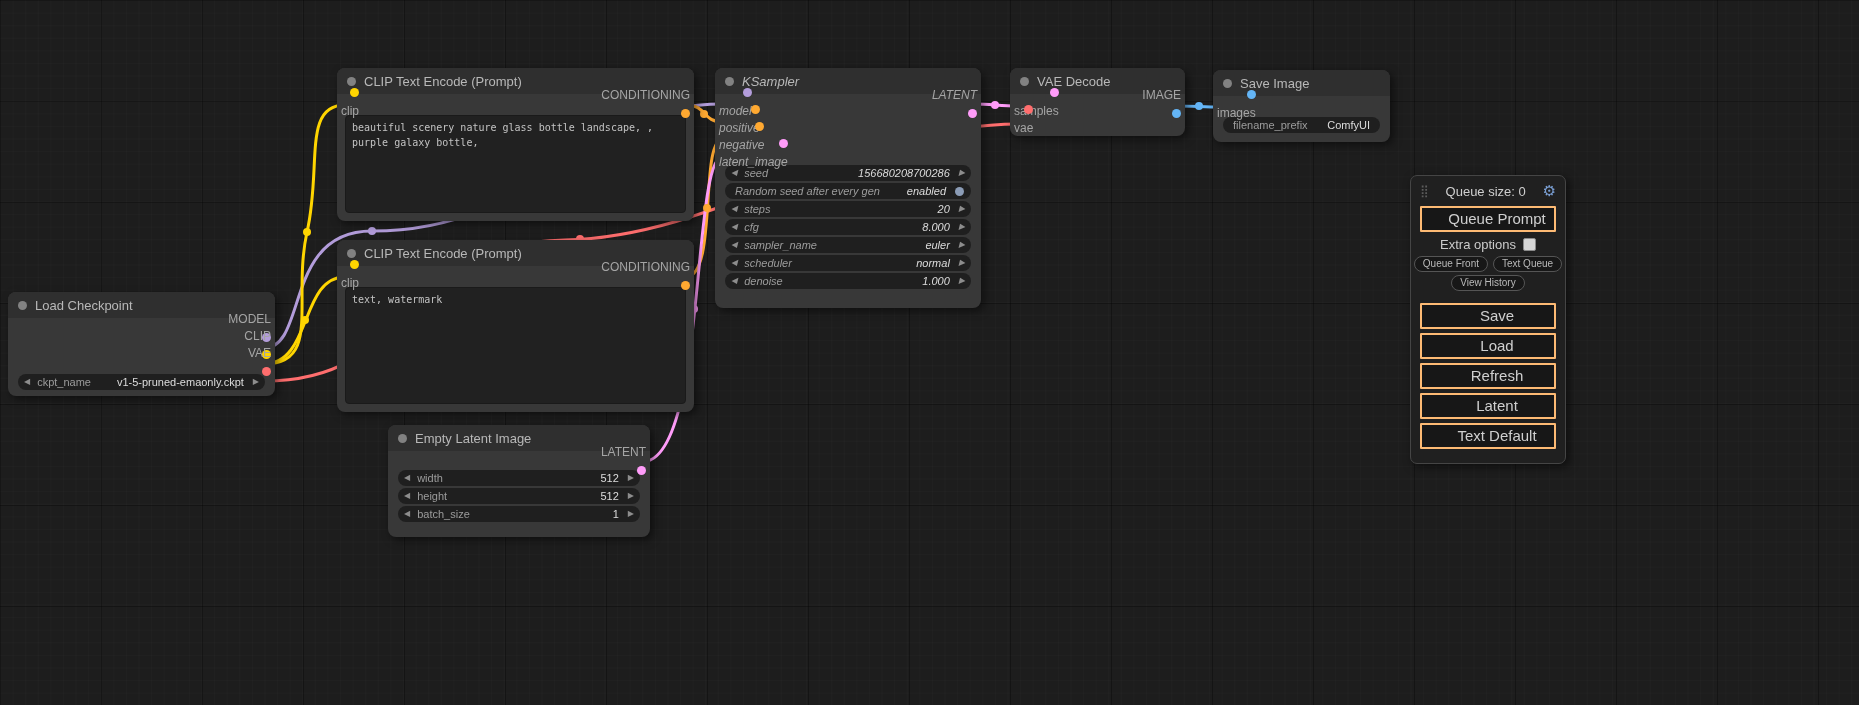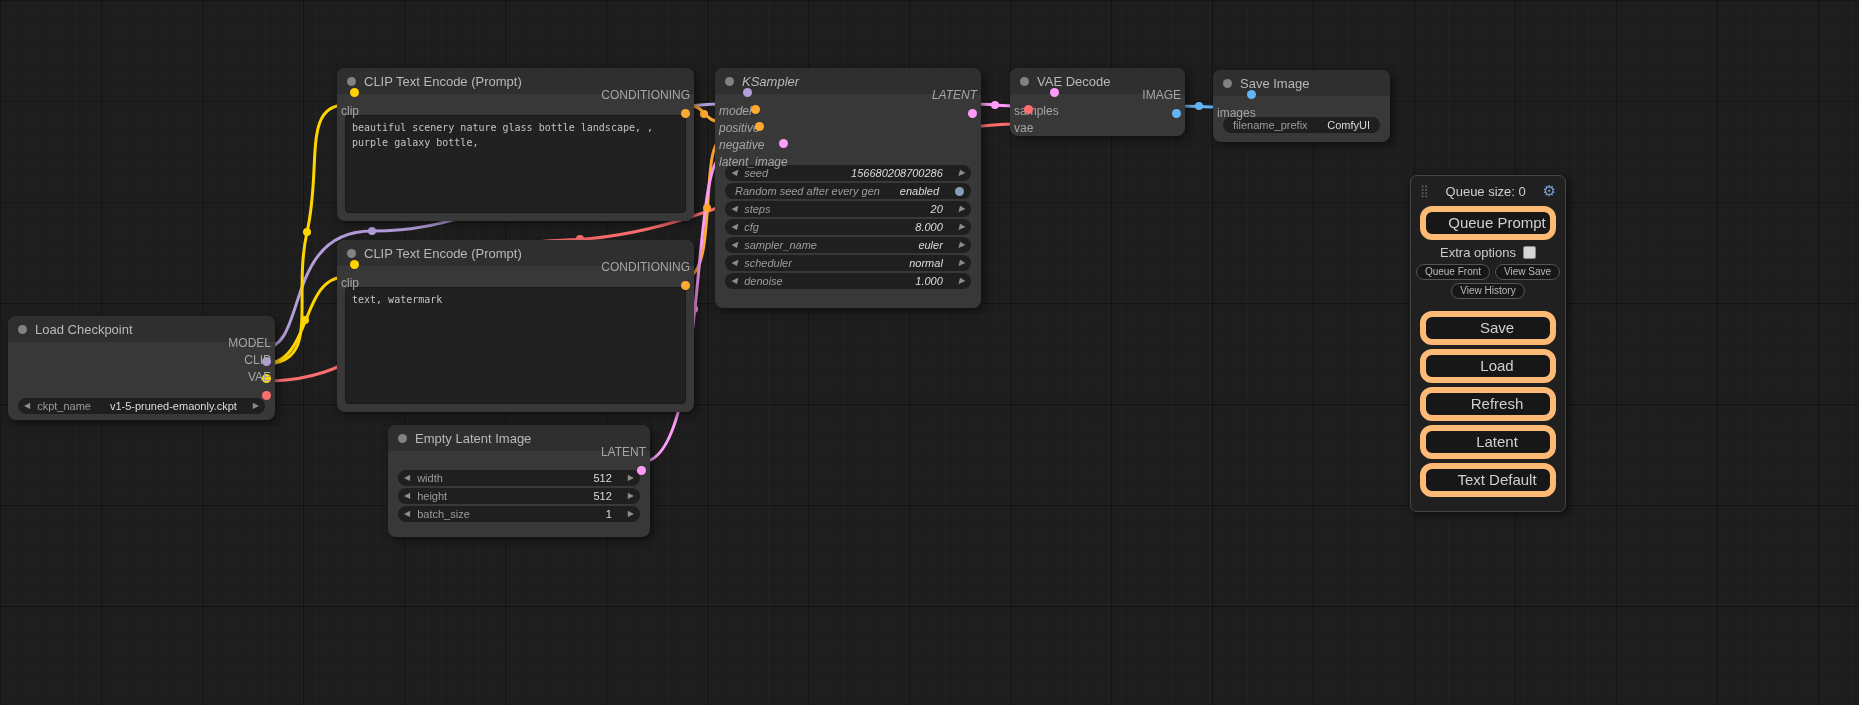--- a/index.html
+++ b/index.html
@@ -36,36 +36,36 @@
     color:#c3c3c3;font:10px/1.5 "DejaVu Sans Mono",monospace;
     padding:4px 6px;resize:none;outline:none;overflow:hidden;
   }
   .widget{
     height:16px;margin:2px 10px;background:#1f1f1f;border-radius:8px;
     display:flex;align-items:center;font-size:11px;padding:0 6px;box-sizing:border-box;
   }
   .arrow{color:#8d8d8d;font-size:8px;line-height:1;flex:none;cursor:pointer;}
   .wname{color:#9c9c9c;margin:0 auto 0 7px;white-space:nowrap;}
   .wname.noarrow{margin-left:4px;}
-  .wvalue{color:#dcdcdc;margin-right:16px;white-space:nowrap;}
+  .wvalue{color:#dcdcdc;margin-right:9px;white-space:nowrap;}
   .wvalue.end{margin-right:4px;}
   .toggle-dot{width:9px;height:9px;border-radius:50%;flex:none;margin-right:1px;}
   
   .menu{
     position:absolute;left:1410px;top:175px;width:156px;z-index:3;
     background:#202020;border:1px solid #454545;border-radius:7px;
     box-shadow:3px 3px 10px rgba(0,0,0,.55);box-sizing:border-box;
     padding:4px 9px 10px 9px;
   }
   .menu-header{display:flex;align-items:center;justify-content:space-between;height:22px;color:#cfcfcf;font-size:13px;}
   .drag-handle{color:#5c5c5c;font-size:12px;cursor:move;}
   .gear{font-size:15px;cursor:pointer;}
   .btn{
     display:block;width:100%;box-sizing:border-box;background:#171717;
-    border:6px solid #fdba74;border-radius:12px;color:#cfcfcf;
+    border:2px solid #fdba74;border-radius:1px;color:#cfcfcf;
     font-family:"Liberation Sans",sans-serif;font-size:15px;text-align:center;
     padding:2px 0 3px 18px;margin:4px 0;cursor:pointer;
   }
   .extra-row{display:flex;align-items:center;justify-content:center;gap:7px;color:#cbcbcb;font-size:13px;margin:5px 0 4px 0;}
   .checkbox{width:11px;height:11px;background:#d6d6d6;border:1px solid #8a8a8a;border-radius:2px;flex:none;cursor:pointer;}
   .sm-row{display:flex;justify-content:center;gap:5px;margin:3px 0;}
   .btn-sm{
     background:#171717;border:1px solid #555;border-radius:8px;color:#b9b9b9;
     font-family:"Liberation Sans",sans-serif;font-size:10px;padding:1px 8px 2px 8px;cursor:pointer;white-space:nowrap;
   }
@@ -89,21 +89,21 @@
     <circle cx="307" cy="232" r="4" fill="#FFD500"></circle>
     <circle cx="305" cy="320" r="4" fill="#FFD500"></circle>
     <circle cx="580" cy="239" r="4" fill="#FF6E6E"></circle>
     <circle cx="704" cy="114" r="4" fill="#FFA931"></circle>
     <circle cx="707" cy="208" r="4" fill="#FFA931"></circle>
     <circle cx="694" cy="309" r="4" fill="#FF9CF9"></circle>
     <circle cx="995" cy="105" r="4" fill="#FF9CF9"></circle>
     <circle cx="1199" cy="106" r="4" fill="#64B5F6"></circle>
   </svg>
 
-  <div class="node" style="left:8px;top:316px;width:267px;height:104px;">
+  <div class="node" style="left:8px;top:292px;width:267px;height:104px;">
     <div class="node-title">
       <span class="tdot" style="background: rgb(130, 130, 130);"></span>
       <span>Load Checkpoint</span>
     </div>
     <div class="srow">
       <span class="sin"></span>
       <span class="sout">
           <span class="slabel">MODEL</span>
           <i class="dot" style="background: rgb(179, 157, 219);"></i>
         </span>
@@ -320,21 +320,21 @@
       <span>Queue size: 0</span>
       <span class="gear" style="color: rgb(122, 159, 212);">⚙</span>
     </div>
     <button class="btn" style="margin-top:4px;">Queue Prompt</button>
     <div class="extra-row">
       <span>Extra options</span>
       <span class="checkbox"></span>
     </div>
     <div class="sm-row">
       <button class="btn-sm">Queue Front</button>
-      <button class="btn-sm">View Save</button>
+      <button class="btn-sm">Text Queue</button>
     </div>
     <div class="sm-row">
       <button class="btn-sm">View History</button>
     </div>
     <button class="btn" style="margin-top:12px;">Save</button>
     <button class="btn">Load</button>
     <button class="btn">Refresh</button>
     <button class="btn">Latent</button>
     <button class="btn">Text Default</button>
   </div>

